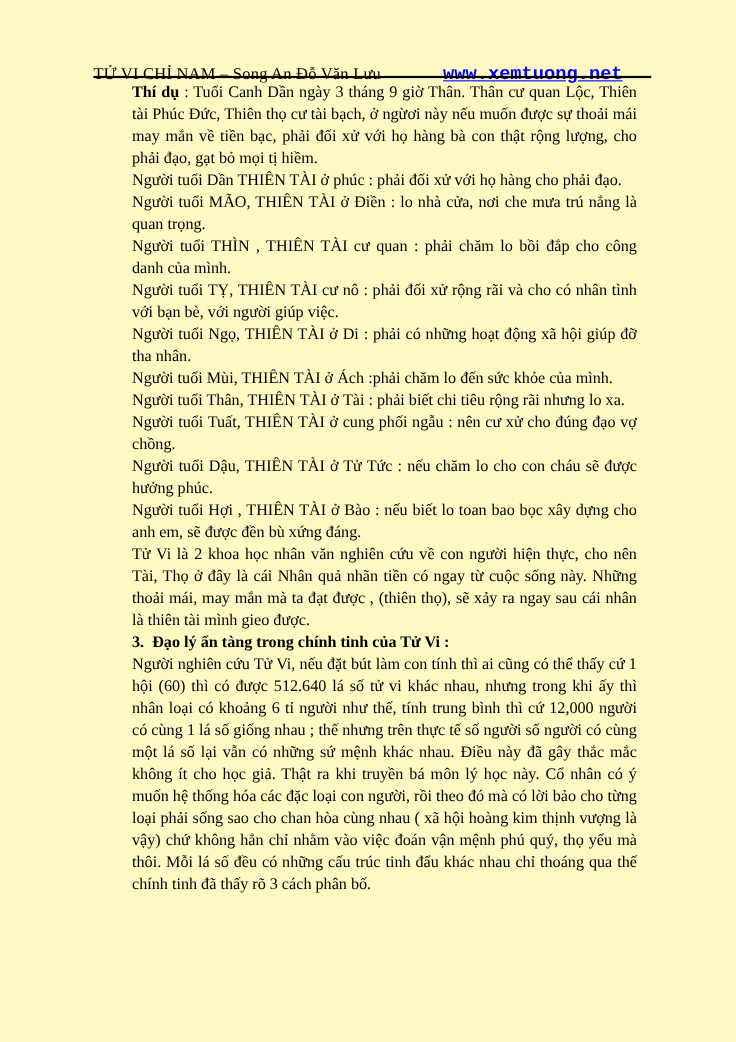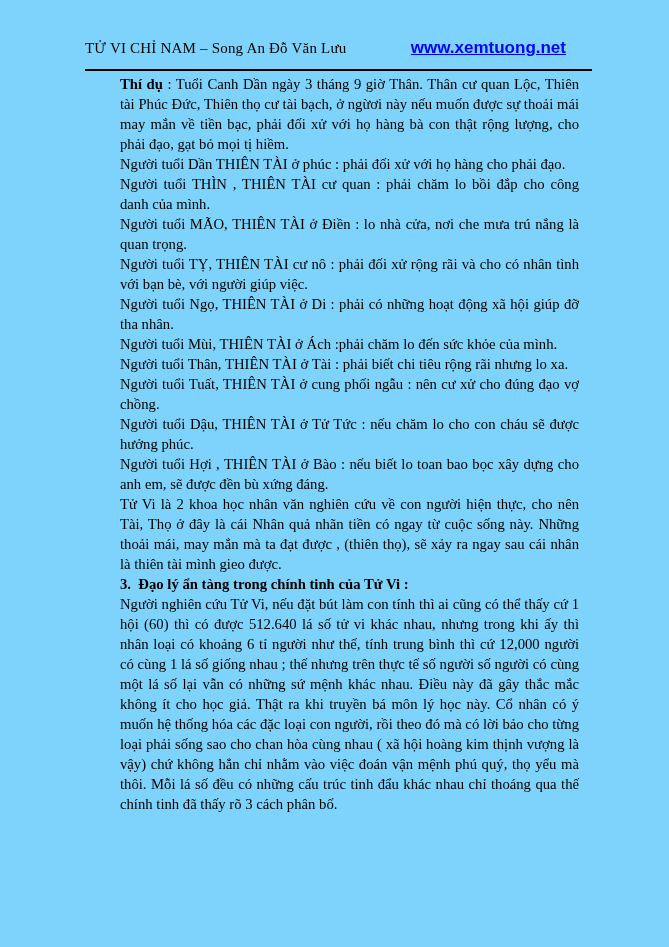--- a/index.html
+++ b/index.html
@@ -1,46 +1,47 @@
 <!DOCTYPE html>
 <html><head>
 <meta charset="utf-8">
 <style>
   html, body { margin: 0; padding: 0; background: #ffffff; }
   .page {
     position: relative;
     width: 669px;
     height: 947px;
-    background: #7dd3fc;
+    background: #fef9c3;
     color: #000000;
     font-family: "Liberation Serif", serif;
     overflow: hidden;
   }
   .header-row {
     position: absolute;
     left: 85px;
     top: 38px;
     width: 507px;
     display: flex;
     justify-content: space-between;
     align-items: baseline;
   }
   .header-title {
     font-size: 15px;
     letter-spacing: 0.2px;
     white-space: nowrap;
   }
   .header-link {
-    font-family: Liberation Sans, sans-serif;
+    font-family: Liberation Mono, monospace;
     font-weight: bold;
     font-size: 17px;
     text-decoration: underline;
     margin-right: 26px;
     white-space: nowrap;
     cursor: pointer;
+    margin-top: 21px;
   }
   .header-divider {
     position: absolute;
     left: 85px;
     top: 69px;
     width: 507px;
     border-top: 2px solid #000000;
   }
   .doc-body {
     position: absolute;
@@ -60,22 +61,22 @@
 
 <div class="page">
   <div class="header-row">
     <span class="header-title">TỬ VI CHỈ NAM – Song An Đỗ Văn Lưu</span>
     <a class="header-link" style="color: rgb(0, 0, 255);">www.xemtuong.net</a>
   </div>
   <div class="header-divider"></div>
   <div class="doc-body" id="doc-body">
       <p class="para"><b class="lead">Thí dụ</b> : Tuổi Canh Dần ngày 3 tháng 9 giờ Thân. Thân cư quan Lộc, Thiên tài Phúc Đức, Thiên thọ cư tài bạch, ở ngừơi này nếu muốn được sự thoải mái may mắn về tiền bạc, phải đối xử với họ hàng bà con thật rộng lượng, cho phải đạo, gạt bỏ mọi tị hiềm.</p>
       <p class="para">Người tuổi Dần THIÊN TÀI ở phúc : phải đối xử với họ hàng cho phải đạo.</p>
+      <p class="para">Người tuổi MÃO, THIÊN TÀI ở Điền : lo nhà cửa, nơi che mưa trú nắng là quan trọng.</p>
       <p class="para">Người tuổi THÌN , THIÊN TÀI cư quan : phải chăm lo bồi đắp cho công danh của mình.</p>
-      <p class="para">Người tuổi MÃO, THIÊN TÀI ở Điền : lo nhà cửa, nơi che mưa trú nắng là quan trọng.</p>
       <p class="para">Người tuổi TỴ, THIÊN TÀI cư nô : phải đối xử rộng rãi và cho có nhân tình với bạn bè, với người giúp việc.</p>
       <p class="para">Người tuổi Ngọ, THIÊN TÀI ở Di : phải có những hoạt động xã hội giúp đỡ tha nhân.</p>
       <p class="para">Người tuổi Mùi, THIÊN TÀI ở Ách :phải chăm lo đến sức khỏe của mình.</p>
       <p class="para">Người tuổi Thân, THIÊN TÀI ở Tài : phải biết chi tiêu rộng rãi nhưng lo xa.</p>
       <p class="para">Người tuổi Tuất, THIÊN TÀI ở cung phối ngẫu : nên cư xử cho đúng đạo vợ chồng.</p>
       <p class="para">Người tuổi Dậu, THIÊN TÀI ở Tử Tức : nếu chăm lo cho con cháu sẽ được hưởng phúc.</p>
       <p class="para">Người tuổi Hợi , THIÊN TÀI ở Bào : nếu biết lo toan bao bọc xây dựng cho anh em, sẽ được đền bù xứng đáng.</p>
       <p class="para">Tử Vi là 2 khoa học nhân văn nghiên cứu về con người hiện thực, cho nên Tài, Thọ ở đây là cái Nhân quả nhãn tiền có ngay từ cuộc sống này. Những thoải mái, may mắn mà ta đạt được , (thiên thọ), sẽ xảy ra ngay sau cái nhân là thiên tài mình gieo được.</p>
       <p class="para heading">3.&nbsp;&nbsp;Đạo lý ẩn tàng trong chính tinh của Tử Vi :</p>
       <p class="para">Người nghiên cứu Tử Vi, nếu đặt bút làm con tính thì ai cũng có thể thấy cứ 1 hội (60) thì có được 512.640 lá số tử vi khác nhau, nhưng trong khi ấy thì nhân loại có khoảng 6 tỉ người như thế, tính trung bình thì cứ 12,000 người có cùng 1 lá số giống nhau ; thế nhưng trên thực tế số người số người có cùng một lá số lại vẫn có những sứ mệnh khác nhau. Điều này đã gây thắc mắc không ít cho học giả. Thật ra khi truyền bá môn lý học này. Cổ nhân có ý muốn hệ thống hóa các đặc loại con người, rồi theo đó mà có lời bảo cho từng loại phải sống sao cho chan hòa cùng nhau ( xã hội hoàng kim thịnh vượng là vậy) chứ không hẳn chỉ nhằm vào việc đoán vận mệnh phú quý, thọ yểu mà thôi. Mỗi lá số đều có những cấu trúc tinh đẩu khác nhau chỉ thoáng qua thế chính tinh đã thấy rõ 3 cách phân bố.</p>

